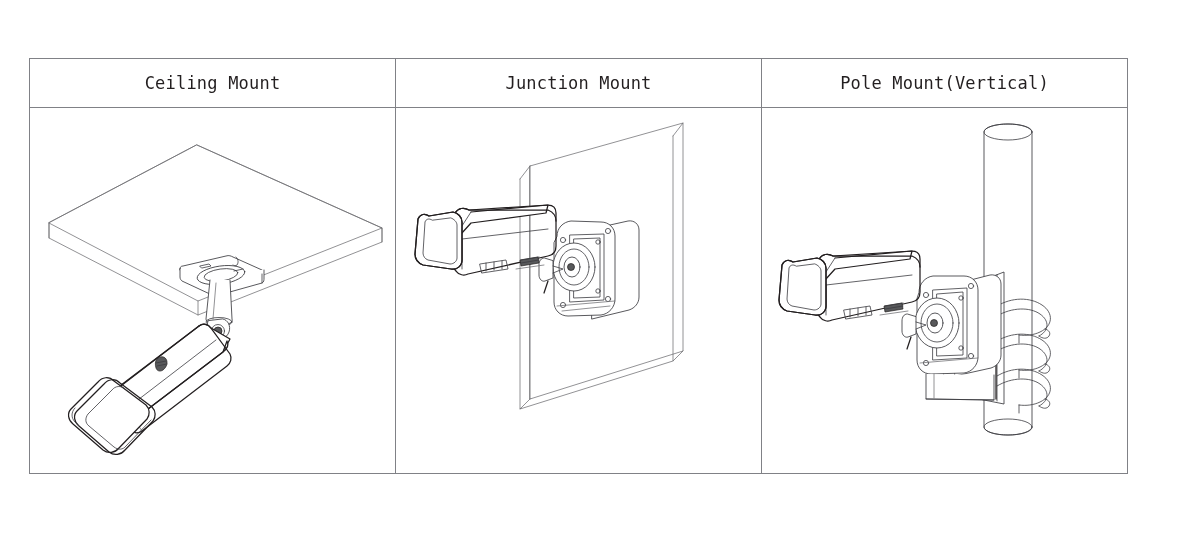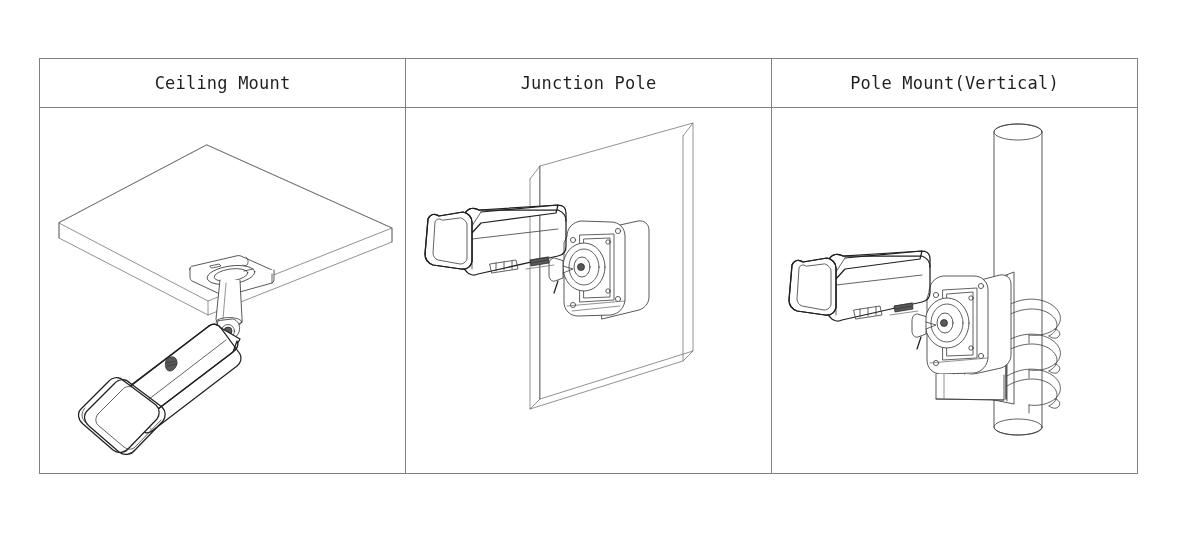--- a/index.html
+++ b/index.html
@@ -14,21 +14,21 @@
     overflow: hidden;
   }
   .page {
     position: relative;
     width: 1188px;
     height: 550px;
     background: #ffffff;
   }
   .mount-table {
     position: absolute;
-    left: 39px;
+    left: 29px;
     top: 58px;
     width: 1098px;
     height: 415px;
     border-collapse: collapse;
     table-layout: fixed;
   }
   .mount-table td,
   .mount-table th {
     border: 1px solid #808186;
     padding: 0;
@@ -111,21 +111,21 @@
   <table class="mount-table">
     <colgroup>
       <col class="col-a">
       <col class="col-b">
       <col class="col-c">
     </colgroup>
 
     <thead>
       <tr class="hdr-row">
         <th>Ceiling Mount</th>
-        <th>Junction Pole</th>
+        <th>Junction Mount</th>
         <th>Pole Mount(Vertical)</th>
       </tr>
     </thead>
 
     <tbody>
       <tr class="body-row">
 
         <td>
           <div class="fig">
             <svg width="364" height="363" viewBox="0 0 364 363" xmlns="http://www.w3.org/2000/svg">

